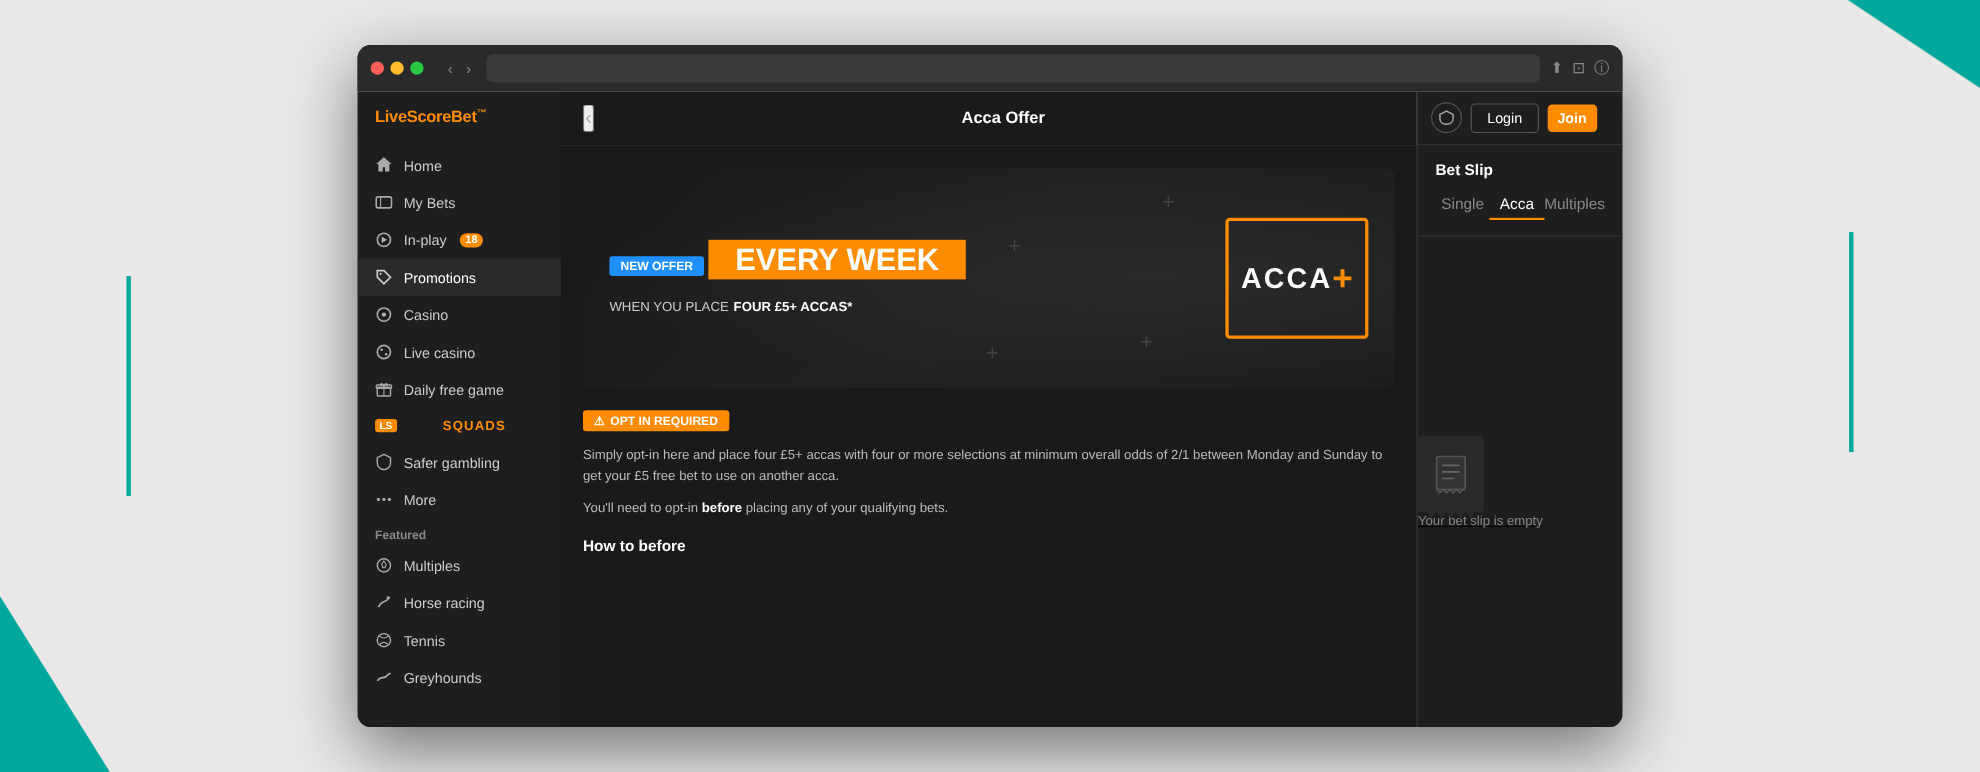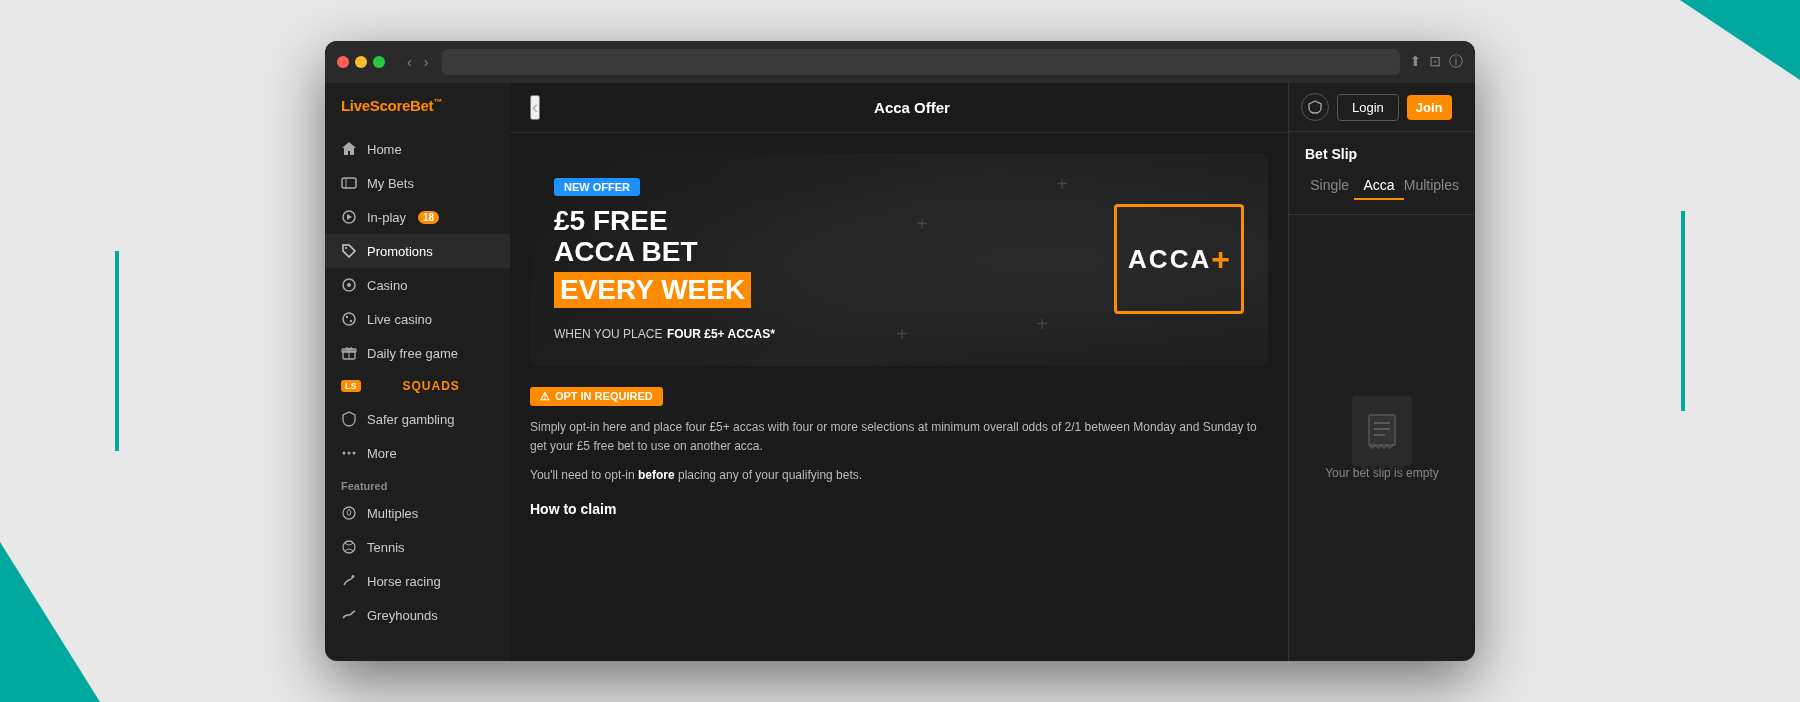--- a/index.html
+++ b/index.html
@@ -291,21 +291,21 @@
       font-size: 28px;
       font-weight: 900;
       line-height: 1.1;
       margin-bottom: 4px;
     }
     .hero-highlight {
       background: #ff8c00;
       color: white;
       font-size: 28px;
       font-weight: 900;
-      padding: 2px 6px;
+      padding: 2px 24px;
       display: inline-block;
       margin-bottom: 8px;
     }
 
     
     .acca-logo {
       position: relative;
       z-index: 2;
       display: flex;
       align-items: center;
@@ -403,22 +403,23 @@
       border-bottom: 2px solid transparent;
     }
     .bet-tab.active {
       color: white;
       border-bottom-color: #ff8c00;
     }
     .bet-slip-empty {
       flex: 1;
       display: flex;
       flex-direction: column;
-      align-items: center;
+      align-items: flex-start;
       justify-content: center;
+      text-decoration: underline;
     }
     .receipt-icon {
       width: 60px;
       height: 70px;
       background: #2a2a2a;
       border-radius: 4px;
       display: flex;
       align-items: center;
       justify-content: center;
       color: #555;
@@ -599,36 +600,36 @@
               <circle cx="8" cy="8" r="6" fill="none" stroke="#aaa" stroke-width="1.3"></circle>
               <polygon points="8,4 10,7 9,10 7,10 6,7" fill="none" stroke="#aaa" stroke-width="1"></polygon>
             </svg>
           </span>
           <span>Multiples</span>
         </div>
 
         <div class="nav-item">
           <span class="icon">
             <svg width="16" height="16" viewBox="0 0 16 16" fill="#aaa">
+              <path d="M3 12 Q5 8 8 7 Q11 6 12 4" stroke="#aaa" stroke-width="1.5" fill="none"></path>
+              <circle cx="12" cy="3.5" r="1.5" fill="#aaa"></circle>
+            </svg>
+          </span>
+          <span>Horse racing</span>
+        </div>
+
+        <div class="nav-item">
+          <span class="icon">
+            <svg width="16" height="16" viewBox="0 0 16 16" fill="#aaa">
               <circle cx="8" cy="8" r="6" fill="none" stroke="#aaa" stroke-width="1.3"></circle>
               <path d="M4 4 Q8 8 12 4" stroke="#aaa" stroke-width="1" fill="none"></path>
               <path d="M4 12 Q8 8 12 12" stroke="#aaa" stroke-width="1" fill="none"></path>
             </svg>
           </span>
           <span>Tennis</span>
-        </div>
-
-        <div class="nav-item">
-          <span class="icon">
-            <svg width="16" height="16" viewBox="0 0 16 16" fill="#aaa">
-              <path d="M3 12 Q5 8 8 7 Q11 6 12 4" stroke="#aaa" stroke-width="1.5" fill="none"></path>
-              <circle cx="12" cy="3.5" r="1.5" fill="#aaa"></circle>
-            </svg>
-          </span>
-          <span>Horse racing</span>
         </div>
 
         <div class="nav-item">
           <span class="icon">
             <svg width="16" height="16" viewBox="0 0 16 16" fill="#aaa">
               <path d="M2 11 Q4 8 7 8 Q10 8 12 5" stroke="#aaa" stroke-width="1.5" fill="none"></path>
               <path d="M12 5 L14 4" stroke="#aaa" stroke-width="1.2" fill="none"></path>
               <circle cx="13" cy="4.5" r="1" fill="#aaa"></circle>
             </svg>
           </span>
@@ -649,24 +650,20 @@
 
         <div class="hero-banner">
 
           <span class="plus-deco" style="top:20px;right:200px;">+</span>
           <span class="plus-deco" style="top:60px;right:340px;">+</span>
           <span class="plus-deco" style="bottom:30px;right:220px;">+</span>
           <span class="plus-deco" style="bottom:20px;right:360px;">+</span>
 
           <div class="hero-left">
             <span class="new-offer-badge">NEW OFFER</span>
-            <div class="hero-title">
-              <div>£5 FREE</div>
-              <div>ACCA BET</div>
-            </div>
             <div class="hero-highlight">EVERY WEEK</div>
             <div style="margin-top:8px;">
               <span style="color:#ccc;font-size:12px;">WHEN YOU PLACE</span>
               <strong style="color:white;font-size:12px;"> FOUR £5+ ACCAS*</strong>
             </div>
           </div>
 
           <div class="acca-logo">
             <div class="acca-box">
               <span class="acca-text">ACCA</span>
@@ -681,21 +678,21 @@
             <span>OPT IN REQUIRED</span>
           </span>
 
 
           <p class="promo-text">Simply opt-in here and place four £5+ accas with four or more selections at minimum overall odds of 2/1 between Monday and Sunday to get your £5 free bet to use on another acca.</p>
 
           <p class="promo-text">
             You'll need to opt-in <strong style="color:white;">before</strong> placing any of your qualifying bets.
           </p>
 
-          <div class="how-to-claim">How to claim</div>
+          <div class="how-to-claim">How to before</div>
         </div>
 
       </div>
     </div>
 
     <div class="bet-slip">
 
       <div style="display:flex;align-items:center;padding:10px 12px;border-bottom:1px solid #333;gap:8px;">
         <div class="shield-icon">
           <svg width="14" height="14" viewBox="0 0 14 14" fill="#aaa">

